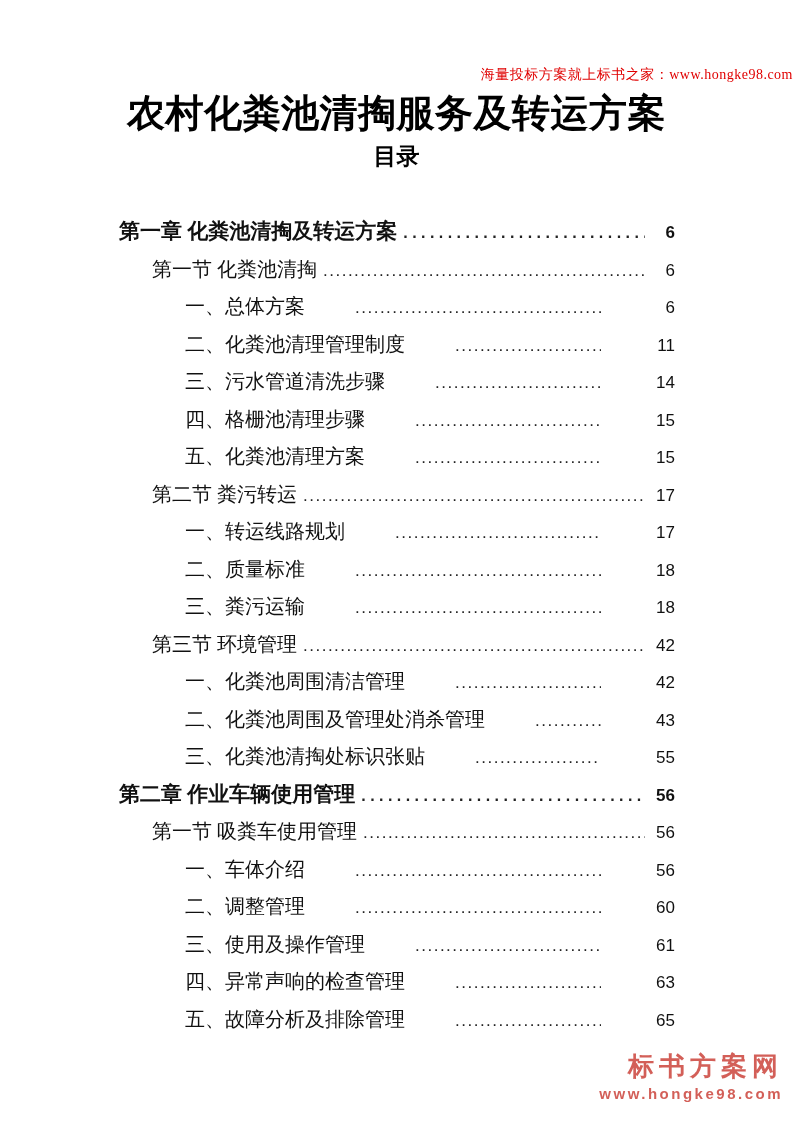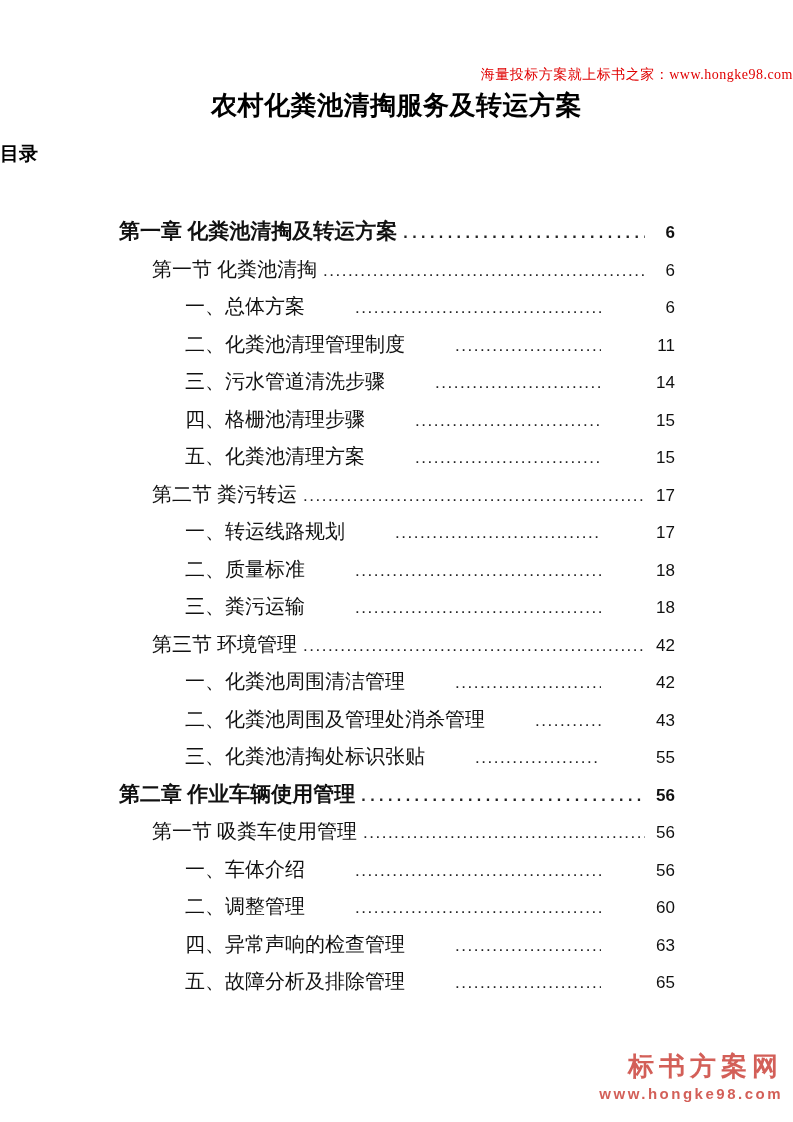--- a/index.html
+++ b/index.html
@@ -22,32 +22,32 @@
     font-size: 14px;
     letter-spacing: 0.5px;
     color: #e00000;
   }
   .doc-title {
     position: absolute;
     top: 88px;
     left: 0;
     width: 100%;
     text-align: center;
-    font-size: 26px;
+    font-size: 38px;
     font-weight: 700;
     color: #000000;
     letter-spacing: 0.5px;
   }
   .toc-heading {
     position: absolute;
     top: 141px;
     left: 0;
     width: 100%;
-    text-align: left;
-    font-size: 19px;
+    text-align: center;
+    font-size: 23px;
     font-weight: 700;
     color: #000000;
   }
   .toc {
     position: absolute;
     top: 177px;
     left: 119px;
     width: 556px;
     margin-top: 36px;
   }
@@ -238,20 +238,25 @@
       <span class="leader"></span>
       <span class="pagenum">56</span>
     </div>
 
     <div class="toc-row item">
       <span class="label">二、调整管理</span>
       <span class="leader"></span>
       <span class="pagenum">60</span>
     </div>
 
+    <div class="toc-row item">
+      <span class="label">三、使用及操作管理</span>
+      <span class="leader"></span>
+      <span class="pagenum">61</span>
+    </div>
 
     <div class="toc-row item">
       <span class="label">四、异常声响的检查管理</span>
       <span class="leader"></span>
       <span class="pagenum">63</span>
     </div>
 
     <div class="toc-row item">
       <span class="label">五、故障分析及排除管理</span>
       <span class="leader"></span>

